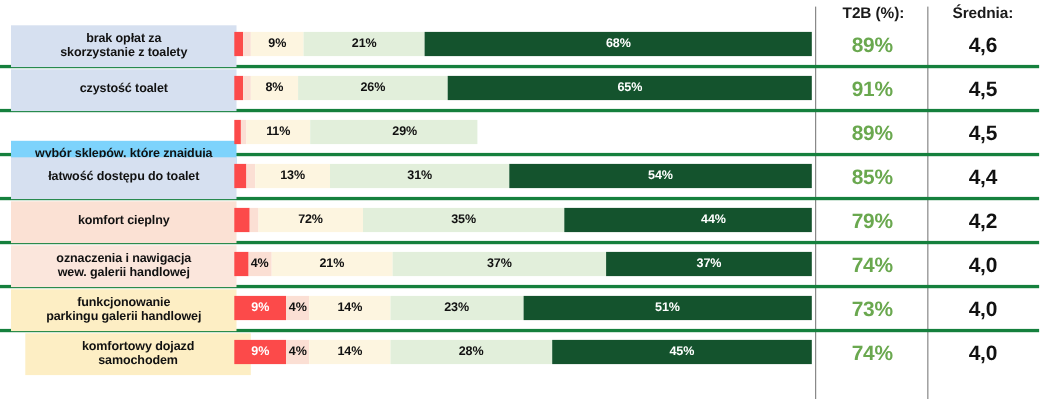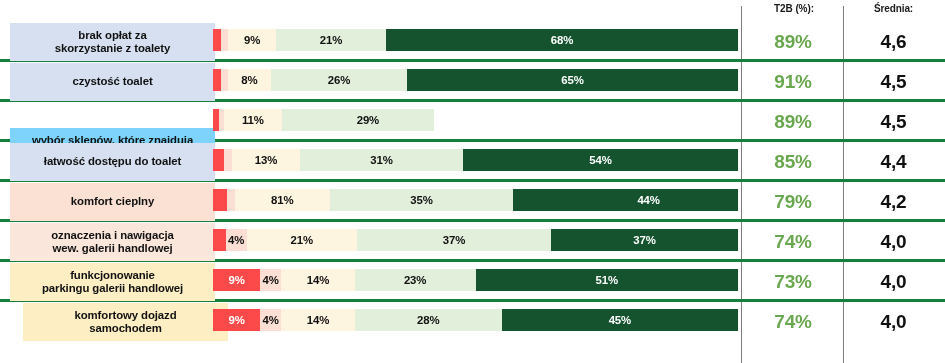--- a/index.html
+++ b/index.html
@@ -19,21 +19,21 @@
   
   .header {
     position: absolute;
     top: 0; left: 0;
     width: 945px;
     height: 22px;
   }
   .hdr-cell {
     position: absolute;
     top: 3px;
-    font-size: 10px;
+    font-size: 14px;
     font-weight: bold;
     color: #1a1a1a;
     text-align: center;
     letter-spacing: -0.1px;
   }
   .hdr-t2b  { left: 744px; width: 100px; }
   .hdr-mean { left: 846px; width: 95px; }
 
   
   .vline {
@@ -246,21 +246,21 @@
           <span>komfort cieplny</span>
         </div>
         <div class="bar-track">
           <div class="seg seg-red" style="width: 2.6%;">
             <span></span>
           </div>
           <div class="seg seg-pink" style="width: 1.6%;">
             <span></span>
           </div>
           <div class="seg seg-cream" style="width: 18%;">
-            <span>81%</span>
+            <span>72%</span>
           </div>
           <div class="seg seg-ltgrn" style="width: 35%;">
             <span>35%</span>
           </div>
           <div class="seg seg-green" style="width: 42.8%; padding-left: 46px;">
             <span>44%</span>
           </div>
         </div>
         <div class="t2b-cell">79%</div>
         <div class="mean-cell">4,2</div>

